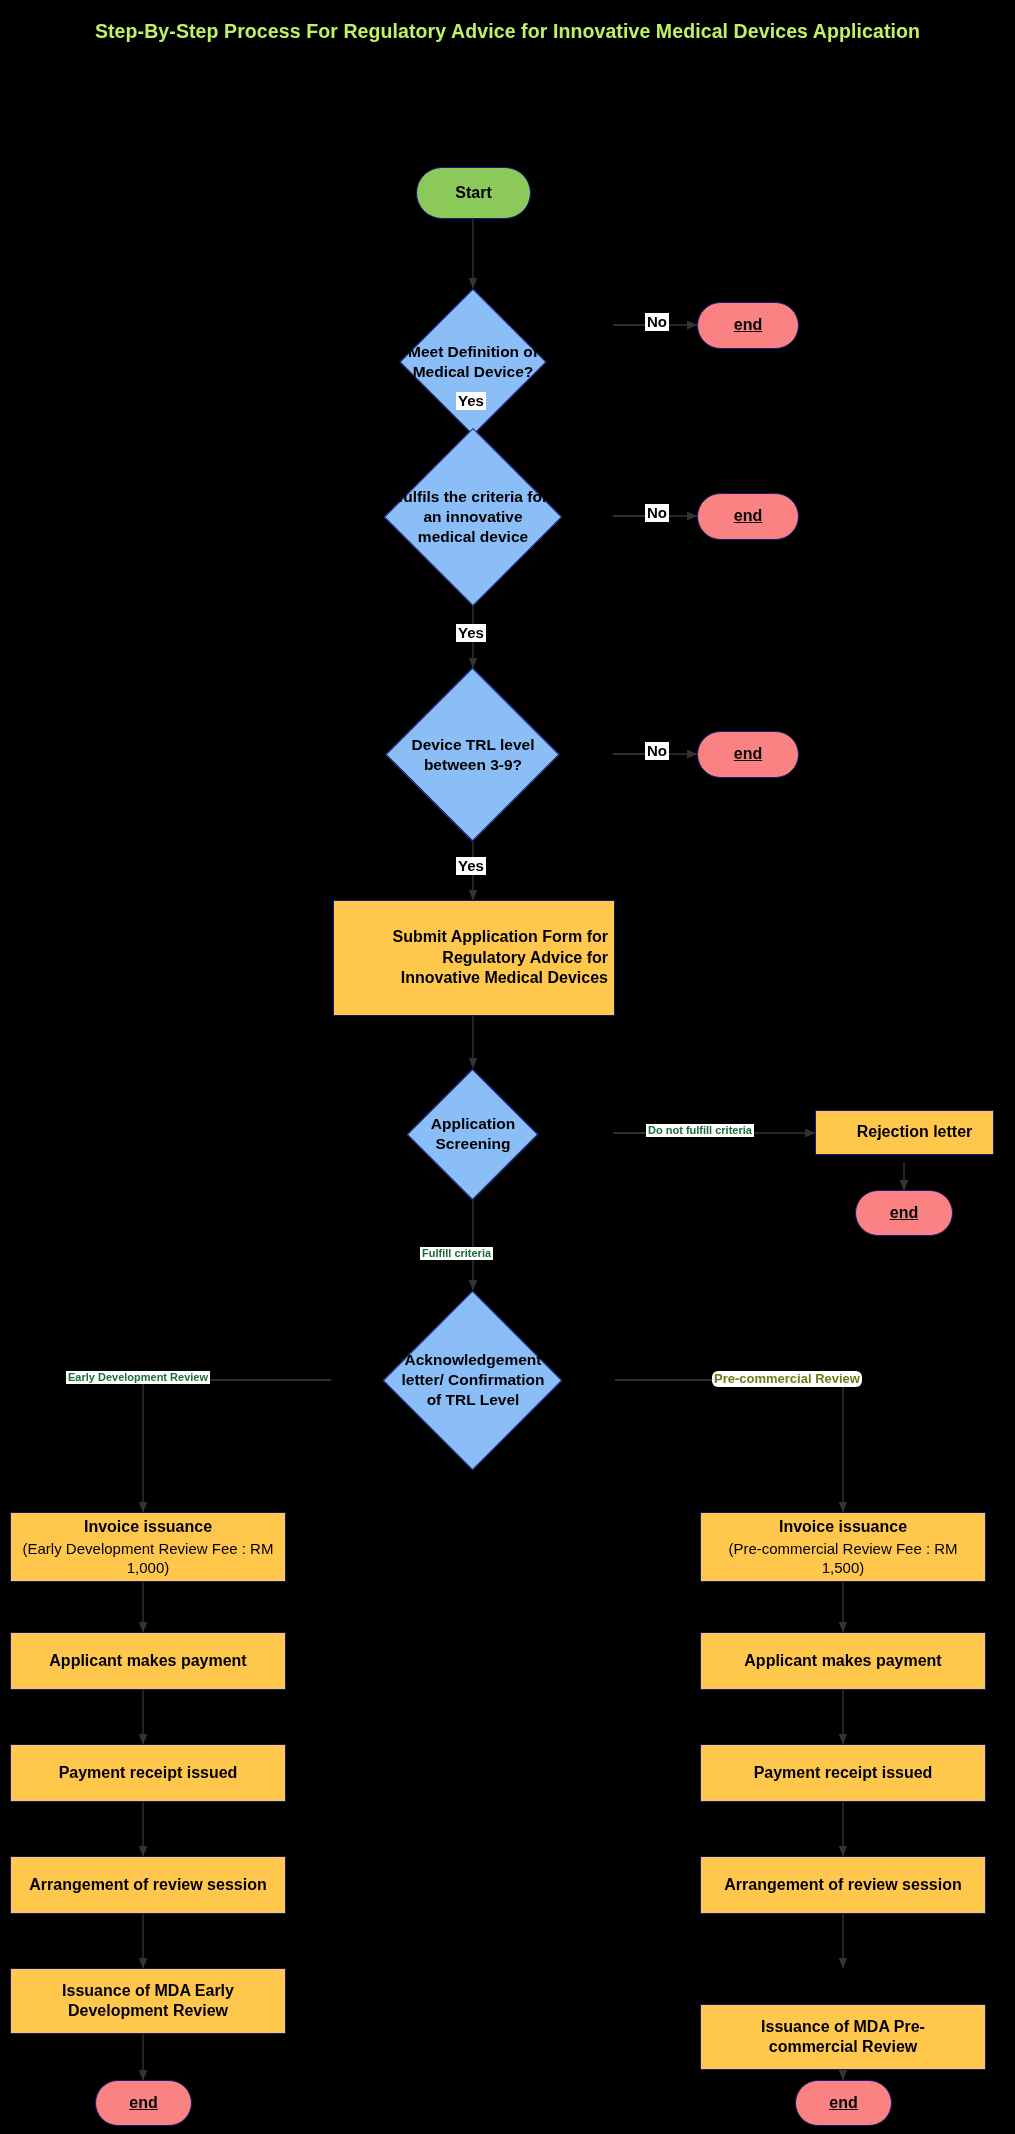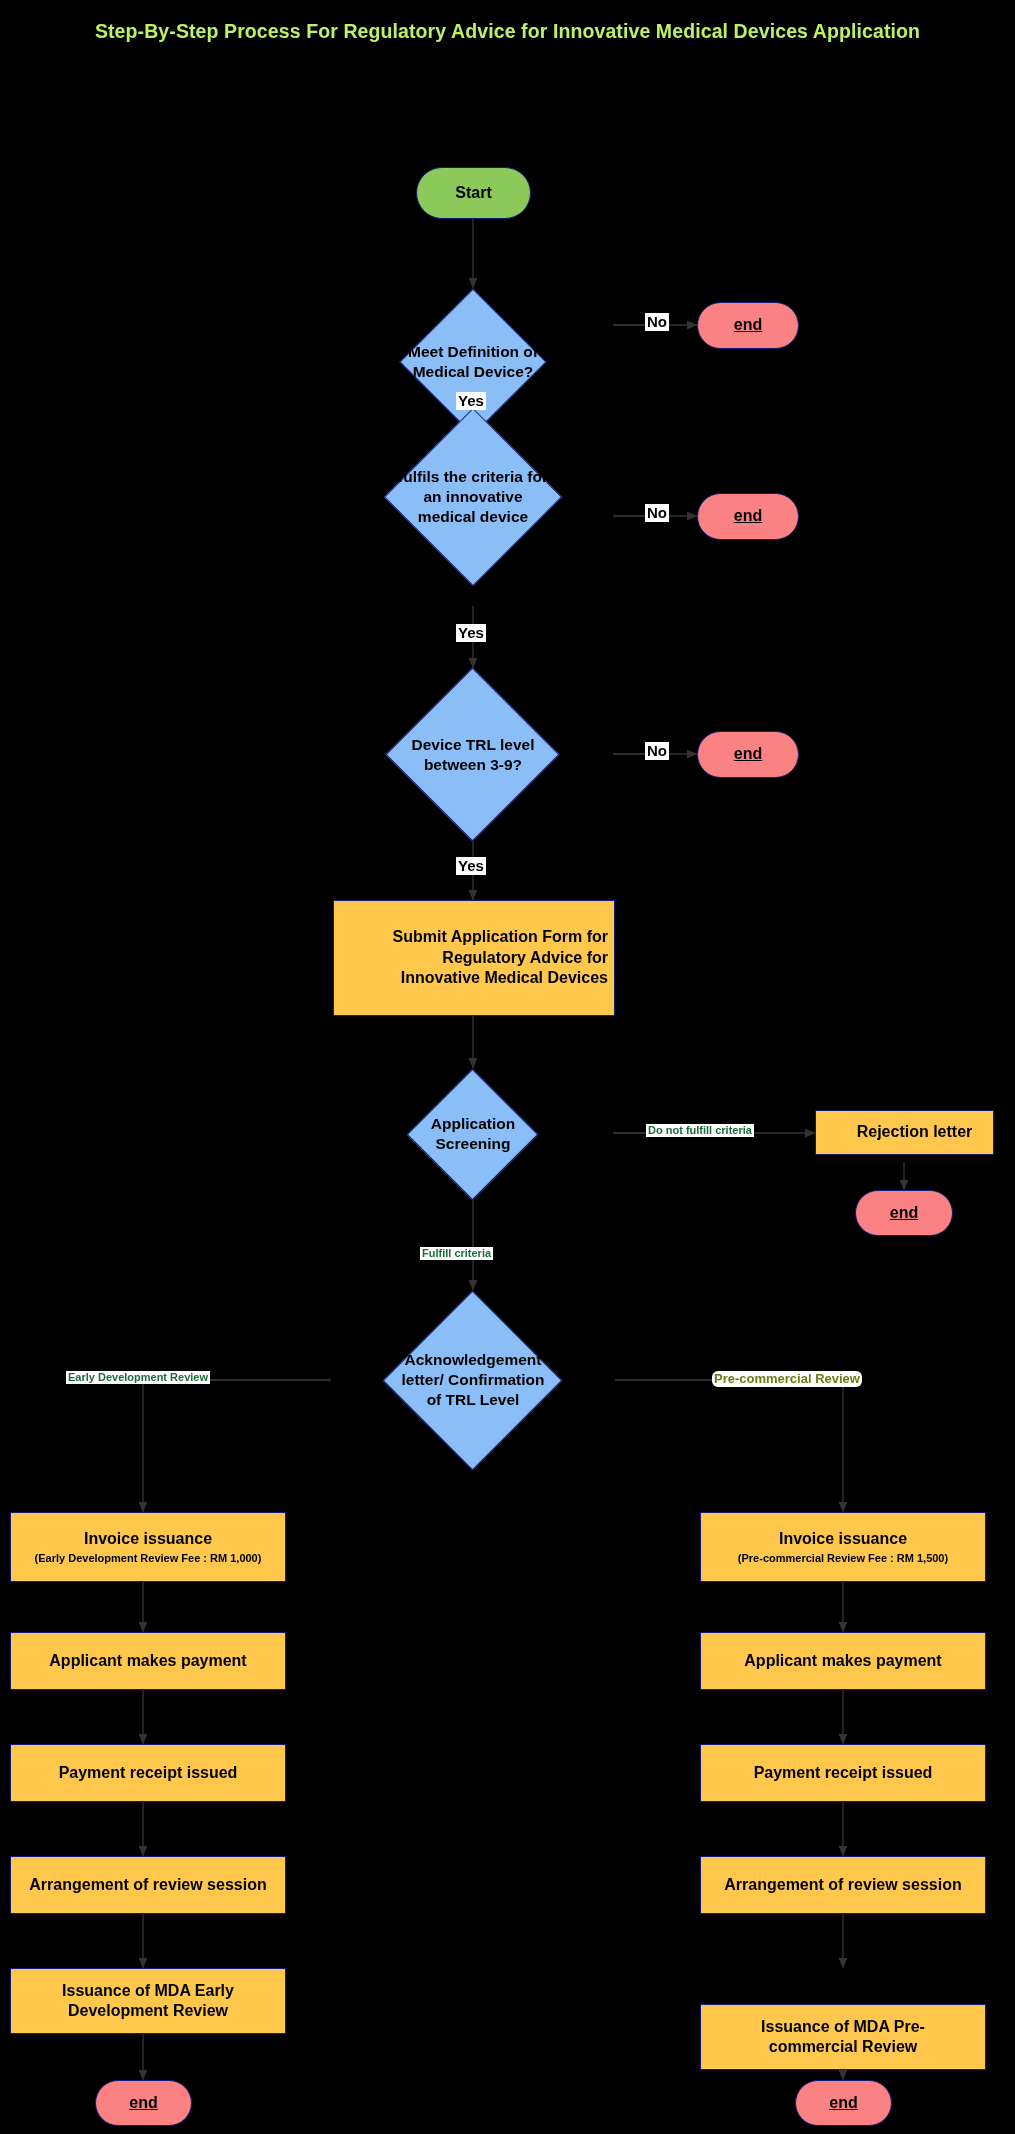--- a/index.html
+++ b/index.html
@@ -78,22 +78,22 @@
   }
 
   
   .process {
     background: #ffc84d;
     border: 1.4px solid #13197a;
     font-size: 16px;
   }
   .process .sub {
     display: block;
-    font-size: 11px;
-    font-weight: bold;
+    font-size: 15px;
+    font-weight: normal;
     margin-top: 2px;
   }
 
   
   .edge-label {
     position: absolute;
     background: #ffffff;
     color: #000000;
     font-size: 15px;
     font-weight: bold;
@@ -184,21 +184,21 @@
       <span>Meet Definition of</span><br>
       <span>Medical Device?</span>
     </span>
   </div>
   <div class="edge-label" style="left:645px; top:313px;">No</div>
   <div class="node stadium end-node" style="left:697px; top:302px; width:102px; height:47px;">
     <span class="lbl">end</span>
   </div>
   <div class="edge-label" style="left:456px; top:392px;">Yes</div>
 
-  <div class="node diamond" style="left:316px; top:408px; width:314px; height:178px;">
+  <div class="node diamond" style="left:316px; top:428px; width:314px; height:178px;">
     <div class="dia-shape" style="width:126px;height:126px;left:94px;top:26px;"></div>
     <span class="lbl">
       <span>fulfils the criteria for</span><br>
       <span>an innovative</span><br>
       <span>medical device</span>
     </span>
   </div>
   <div class="edge-label" style="left:645px; top:504px;">No</div>
   <div class="node stadium end-node" style="left:697px; top:493px; width:102px; height:47px;">
     <span class="lbl">end</span>

